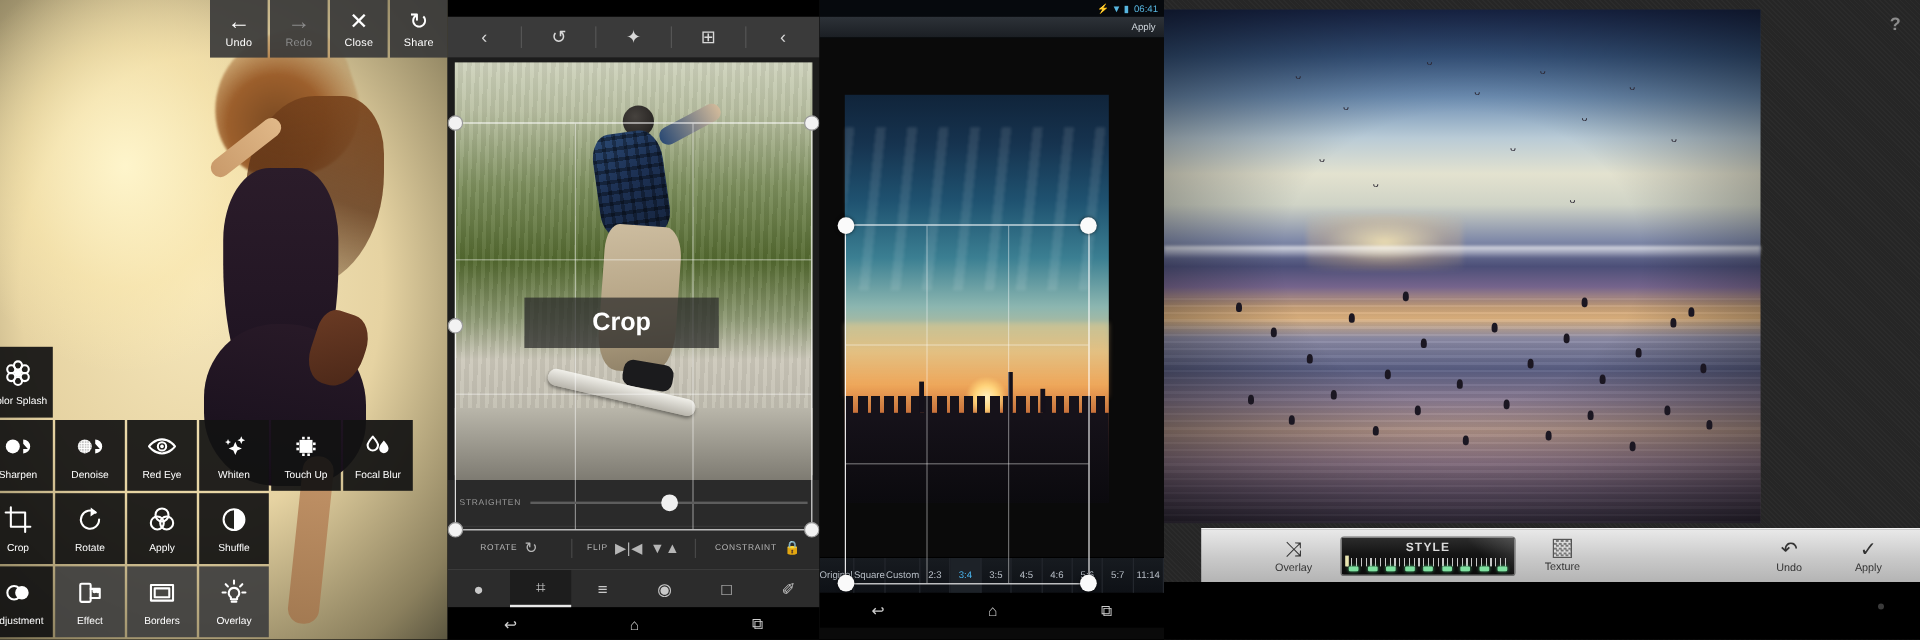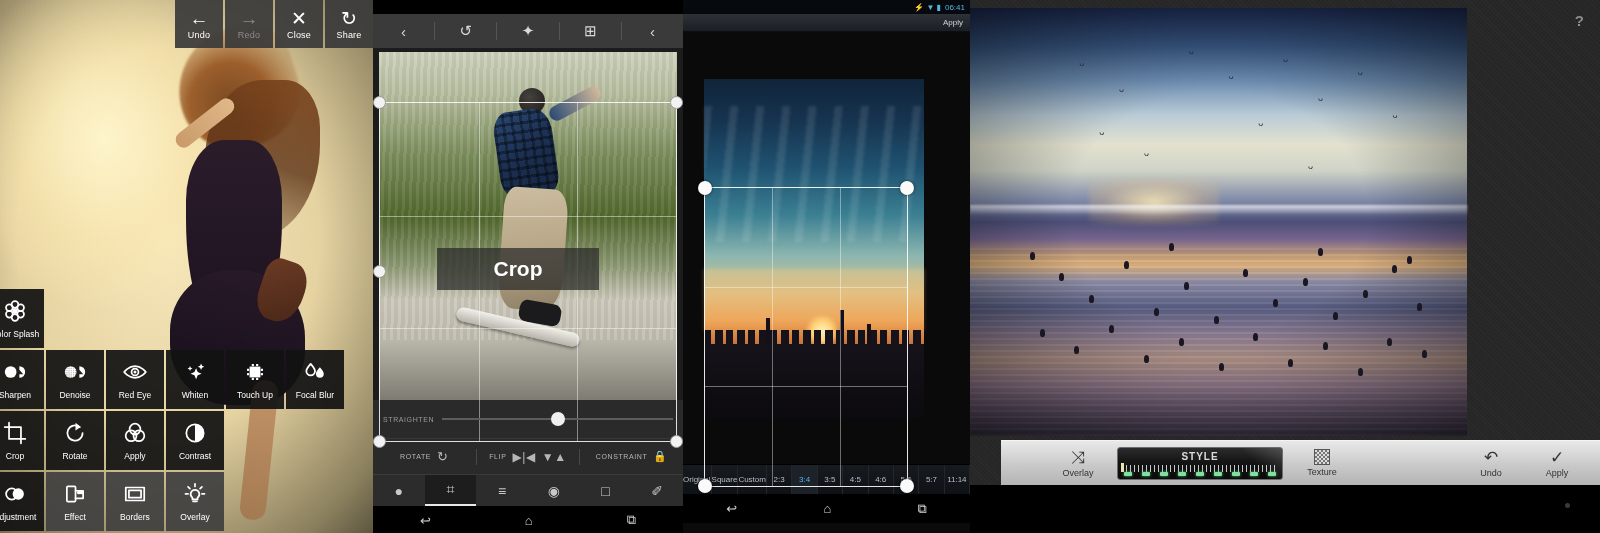--- a/index.html
+++ b/index.html
@@ -175,21 +175,21 @@
       background:repeating-linear-gradient(0deg, rgba(255,255,255,.05) 0 2px, rgba(0,0,0,.05) 2px 6px); }
   .p4-bird { position:absolute; width:5px; height:8px; background:#1b1722; border-radius:50% 50% 40% 40%; }
   .p4-gull { position:absolute; color:#2b2632; font-size:9px; line-height:1; }
   .p4-toolbar { position:absolute; left:31px; right:0; bottom:48px; height:45px;
       background:linear-gradient(180deg,#e9e9e9 0%, #c9c9c9 55%, #b4b4b4 100%);
       border-top:1px solid #f4f4f4; display:flex; align-items:center; }
   .p4-tool { display:flex; flex-direction:column; align-items:center; justify-content:center; gap:2px;
       color:#333; width:66px; }
   .p4-tool .gl { font-size:17px; line-height:1; }
   .p4-tool .lb { font-size:9px; }
-  .p4-style { width:166px; height:33px; margin:0 6px; border-radius:3px;
+  .p4-style { width:146px; height:33px; margin:0 6px; border-radius:3px;
       background:linear-gradient(180deg,#2c2c2c 0%, #141414 45%, #0b0b0b 100%);
       border:1px solid #6d6d6d; position:relative; overflow:hidden; }
   .p4-style .cap { position:absolute; left:0; right:0; top:3px; text-align:center; color:#dcdcdc;
       font-size:10px; font-weight:bold; letter-spacing:1px; }
   .p4-style .shine { position:absolute; right:-6px; top:-4px; width:46px; height:40px;
       background:linear-gradient(215deg, rgba(255,255,255,.22), rgba(255,255,255,0) 60%); transform:rotate(8deg); }
   .p4-ruler { position:absolute; left:4px; right:4px; top:17px; height:7px;
       background:repeating-linear-gradient(90deg, #c7c7c7 0 1px, transparent 1px 4px); }
   .p4-rmark { position:absolute; left:3px; top:15px; width:3px; height:9px; background:#e8e4b0; }
   .p4-leds { position:absolute; left:6px; right:6px; bottom:3px; display:flex; justify-content:space-between; }
@@ -361,21 +361,21 @@
             </span>
             <span class="lb">Apply</span>
           </div>
           <div class="p1-cell">
             <span class="ic">
               <svg width="26" height="26" viewBox="0 0 24 24">
       <circle cx="12" cy="12" r="8" stroke="#fff" fill="none" stroke-width="1.6" stroke-linecap="round" stroke-linejoin="round"></circle>
       <path d="M12 4a8 8 0 0 1 0 16z" fill="#fff"></path>
               </svg>
             </span>
-            <span class="lb">Contrast</span>
+            <span class="lb">Shuffle</span>
           </div>
         </div>
         <div class="p1-row">
           <div class="p1-cell">
             <span class="ic">
               <svg width="26" height="26" viewBox="0 0 24 24">
       <circle cx="9" cy="12" r="5.2" stroke="#fff" fill="none" stroke-width="1.6" stroke-linecap="round" stroke-linejoin="round"></circle>
                 <circle cx="15" cy="12" r="5.2" fill="#fff"></circle>
               </svg>
             </span>

